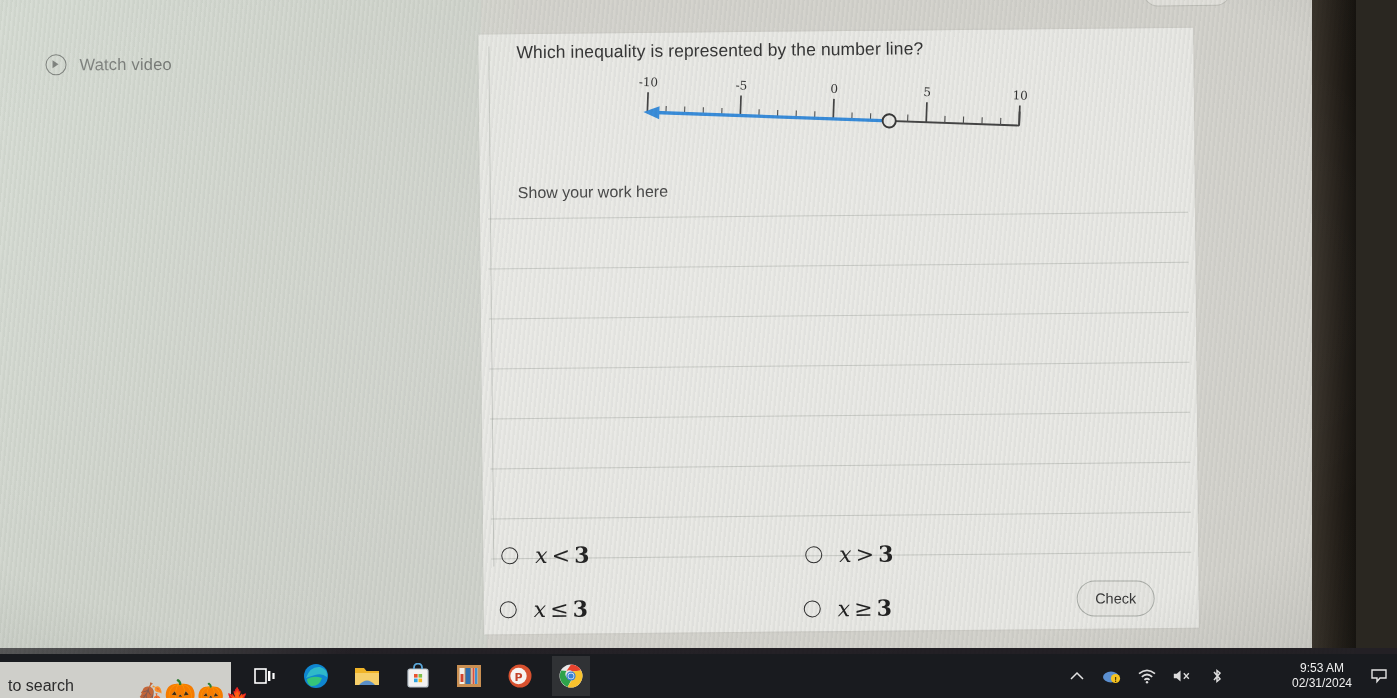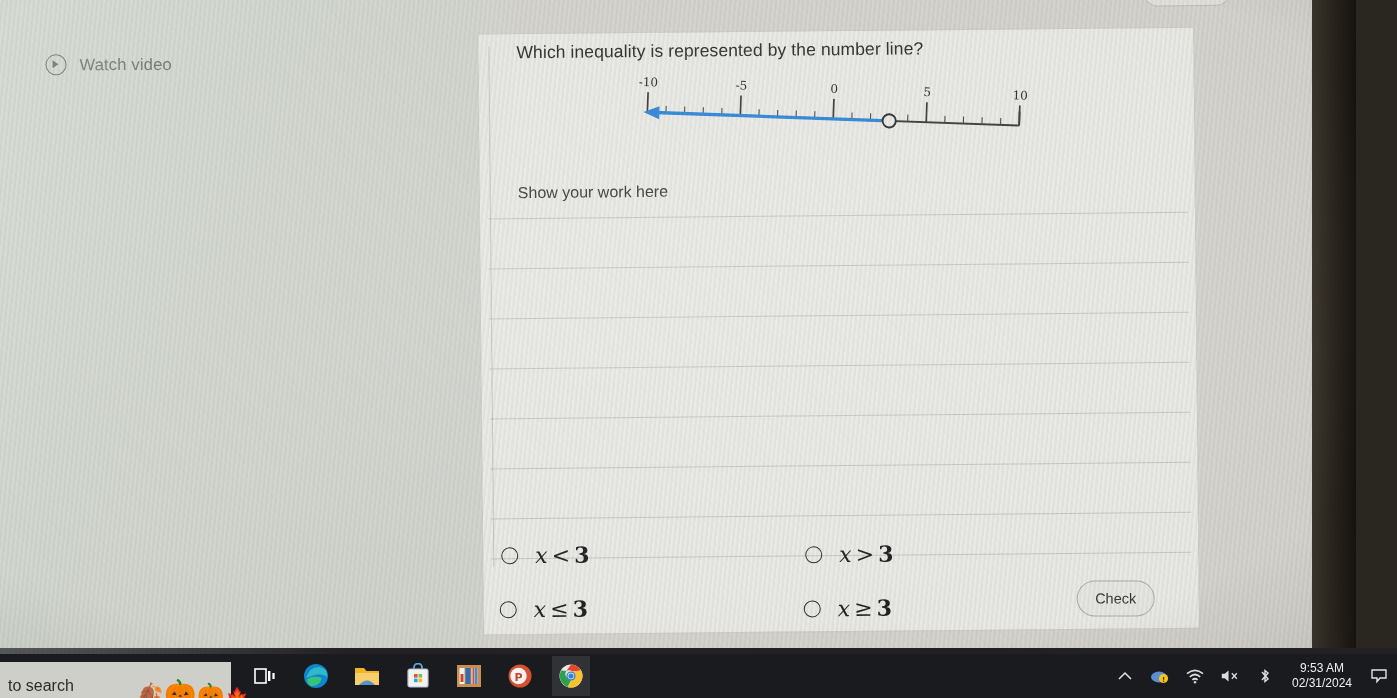--- a/index.html
+++ b/index.html
@@ -337,20 +337,21 @@
     width: 20px; height: 20px;
     display: flex; align-items: center; justify-content: center;
     color: #e3e3e3;
   }
   #clock {
     text-align: center;
     line-height: 1.22;
     font-size: 12px;
     color: #efefef;
     min-width: 64px;
+    margin-left: 48px;
   }
 
   
   #photo-edge-left {
     position: absolute;
     left: 0; top: 648px;
     width: 1397px; height: 10px;
     background: #232025;
     z-index: 50;
   }

